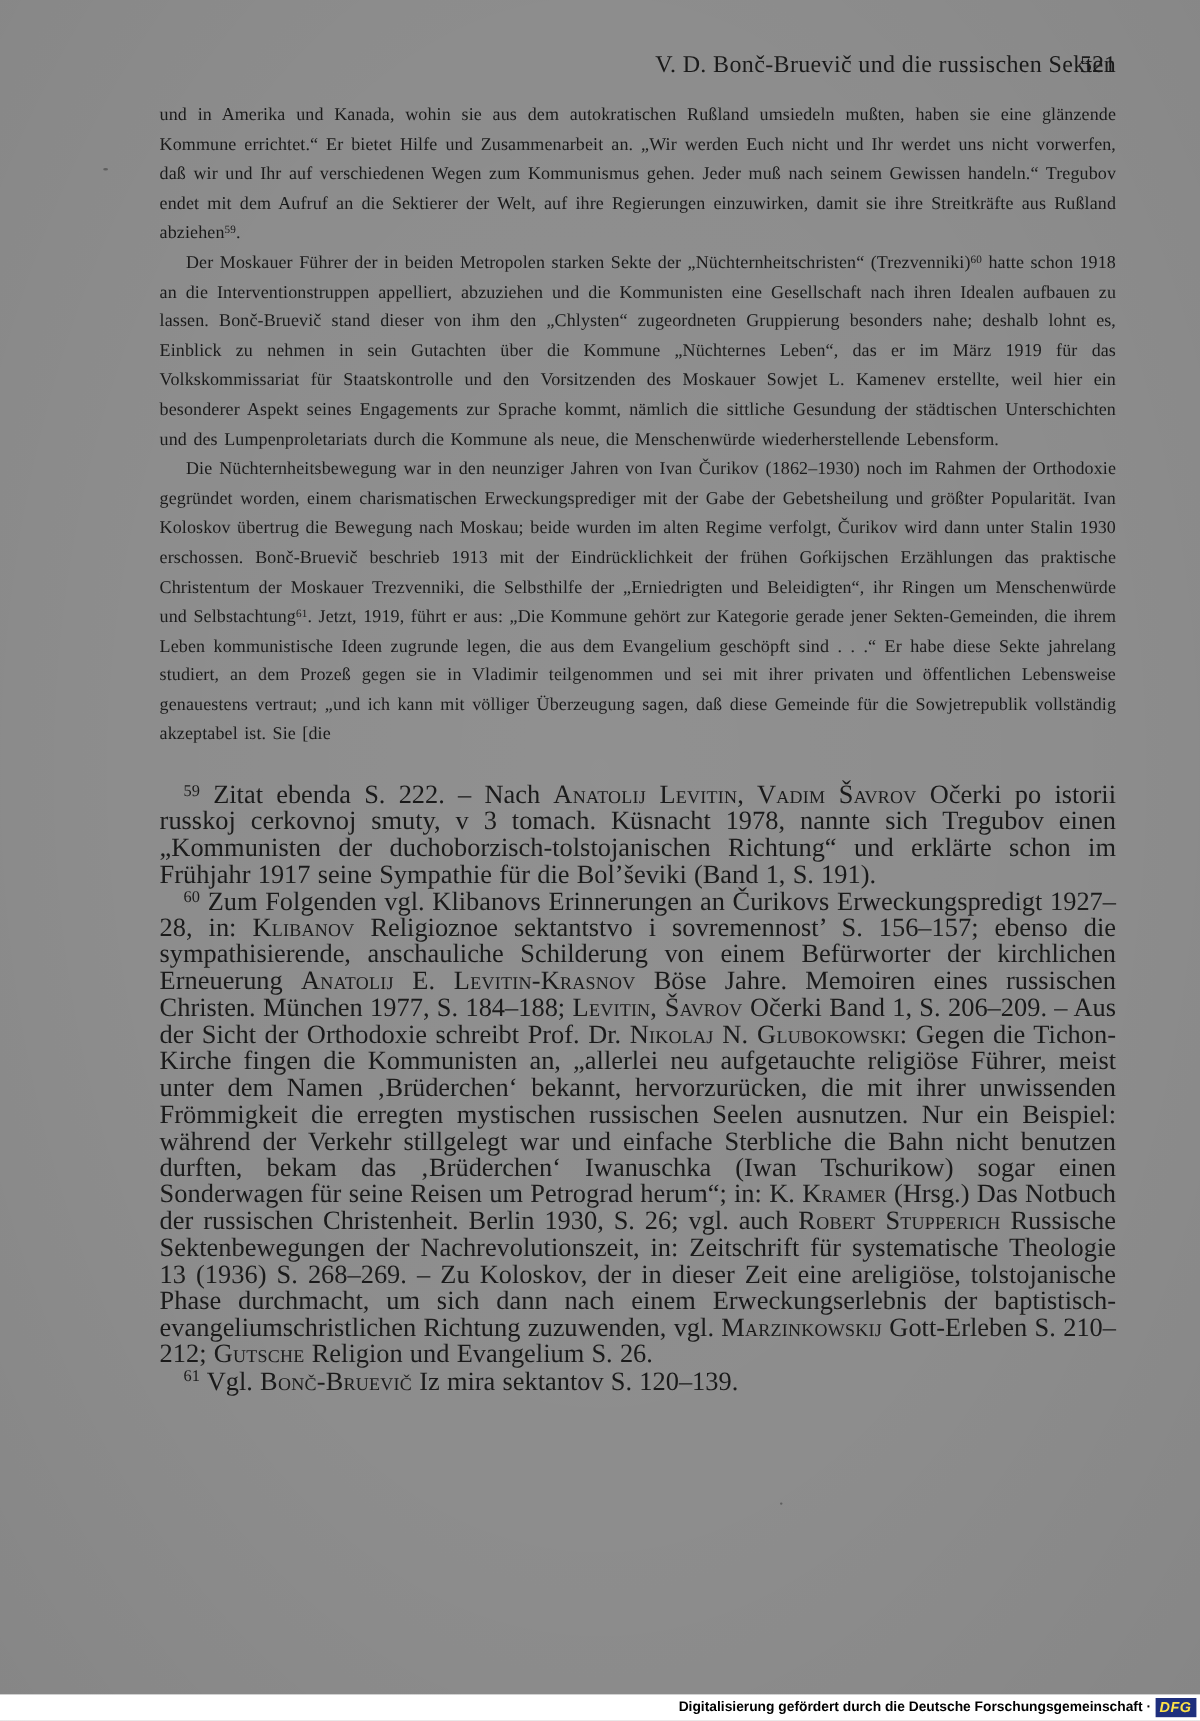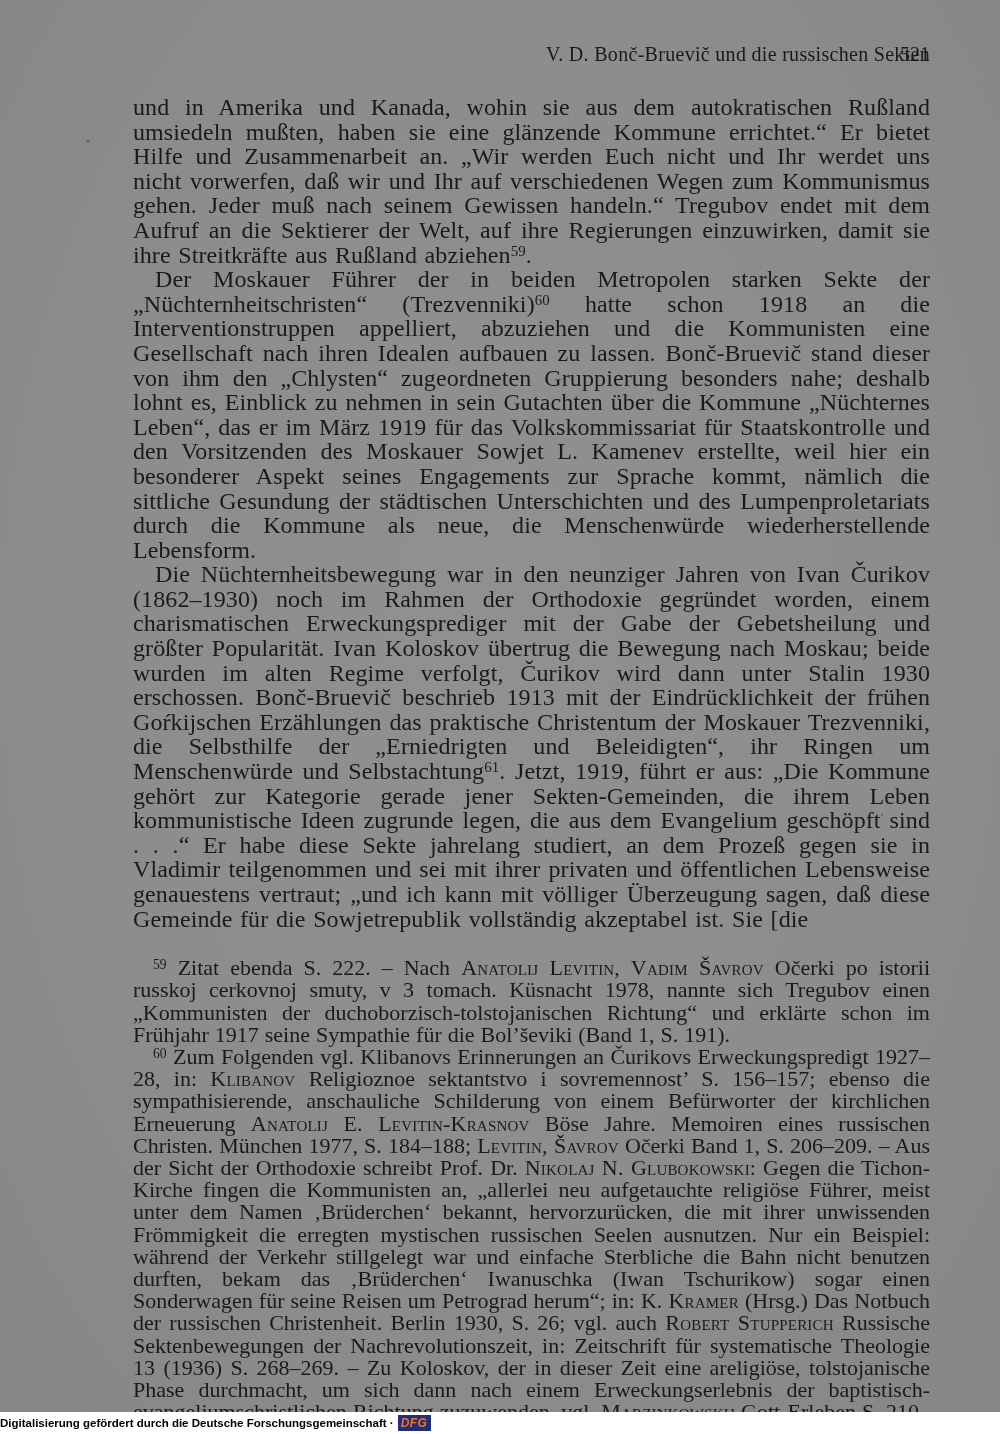--- a/index.html
+++ b/index.html
@@ -29,22 +29,22 @@
   .running-header .title {
     display: block;
     text-align: right;
     letter-spacing: 0.3px;
   }
   .running-header .pagenum {
     position: absolute;
     right: 0; top: 0;
   }
   .main-text {
-    margin-top: 29px;
-    font-size: 24px;
+    margin-top: 18px;
+    font-size: 15px;
     line-height: 24.6px;
     text-align: justify;
     letter-spacing: 0.1px;
     word-spacing: 1.5px;
   }
   .main-text p { margin: 0; }
   .main-text p.indent { text-indent: 22px; }
   .footnotes {
     margin-top: 26px;
     font-size: 22px;
@@ -62,32 +62,33 @@
     position: relative;
     top: -0.45em;
   }
   .footer-strip {
     position: absolute;
     left: 0; right: 0; bottom: 0;
     height: 22px;
     background: #ffffff;
     display: flex;
     align-items: center;
+    justify-content: flex-end;
     padding-right: 3px;
     box-sizing: border-box;
     font-family: "Liberation Sans", sans-serif;
     font-size: 11.5px;
     font-weight: bold;
     color: #000;
   }
   .dfg-logo {
     display: inline-block;
     margin-left: 4px;
     background: #1e2f7d;
-    color: #f97316;
+    color: #fde047;
     font-style: italic;
     font-weight: bold;
     font-size: 12px;
     line-height: 14px;
     padding: 1px 4px 1px 3px;
     letter-spacing: 0.5px;
   }
   .speck {
     position: absolute;
     background: #5f5f5f;
@@ -113,20 +114,21 @@
 
   <div class="main-text">
       <p><span>und in Amerika und Kanada, wohin sie aus dem autokratischen Rußland umsiedeln mußten, haben sie eine glänzende Kommune errichtet.“ Er bietet Hilfe und Zusammenarbeit an. „Wir werden Euch nicht und Ihr werdet uns nicht vorwerfen, daß wir und Ihr auf verschiedenen Wegen zum Kommunismus gehen. Jeder muß nach seinem Gewissen handeln.“ Tregubov endet mit dem Aufruf an die Sektierer der Welt, auf ihre Regierungen einzuwirken, damit sie ihre Streitkräfte aus Rußland abziehen</span><sup>59</sup><span>.</span></p>
       <p class="indent"><span>Der Moskauer Führer der in beiden Metropolen starken Sekte der „Nüchternheitschristen“ (</span><span class="it">Trezvenniki</span><span>)</span><sup>60</sup><span> hatte schon 1918 an die Interventionstruppen appelliert, abzuziehen und die Kommunisten eine Gesellschaft nach ihren Idealen aufbauen zu lassen. Bonč-Bruevič stand dieser von ihm den „Chlysten“ zugeordneten Gruppierung besonders nahe; deshalb lohnt es, Einblick zu nehmen in sein Gutachten über die Kommune „Nüchternes Leben“, das er im März 1919 für das Volkskommissariat für Staatskontrolle und den Vorsitzenden des Moskauer Sowjet L. Kamenev erstellte, weil hier ein besonderer Aspekt seines Engagements zur Sprache kommt, nämlich die sittliche Gesundung der städtischen Unterschichten und des Lumpenproletariats durch die Kommune als neue, die Menschenwürde wiederherstellende Lebensform.</span></p>
       <p class="indent"><span>Die Nüchternheitsbewegung war in den neunziger Jahren von Ivan Čurikov (1862–1930) noch im Rahmen der Orthodoxie gegründet worden, einem charismatischen Erweckungsprediger mit der Gabe der Gebetsheilung und größter Popularität. Ivan Koloskov übertrug die Bewegung nach Moskau; beide wurden im alten Regime verfolgt, Čurikov wird dann unter Stalin 1930 erschossen. Bonč-Bruevič beschrieb 1913 mit der Eindrücklichkeit der frühen Goŕkijschen Erzählungen das praktische Christentum der Moskauer Trezvenniki, die Selbsthilfe der „Erniedrigten und Beleidigten“, ihr Ringen um Menschenwürde und Selbstachtung</span><sup>61</sup><span>. Jetzt, 1919, führt er aus: „Die Kommune gehört zur Kategorie gerade jener Sekten-Gemeinden, die ihrem Leben kommunistische Ideen zugrunde legen, die aus dem Evangelium geschöpft sind . . .“ Er habe diese Sekte jahrelang studiert, an dem Prozeß gegen sie in Vladimir teilgenommen und sei mit ihrer privaten und öffentlichen Lebensweise genauestens vertraut; „und ich kann mit völliger Überzeugung sagen, daß diese Gemeinde für die Sowjetrepublik vollständig akzeptabel ist. Sie [die</span></p>
     </div>
 
   <div class="footnotes">
       <p><sup>59</sup><span> Zitat ebenda S. 222. – Nach </span><span class="sc">Anatolij Levitin, Vadim Šavrov</span><span> Očerki po istorii russkoj cerkovnoj smuty, v 3 tomach. Küsnacht 1978, nannte sich Tregubov einen „Kommunisten der duchoborzisch-tolstojanischen Richtung“ und erklärte schon im Frühjahr 1917 seine Sympathie für die Bol’ševiki (Band 1, S. 191).</span></p>
       <p><sup>60</sup><span> Zum Folgenden vgl. Klibanovs Erinnerungen an Čurikovs Erweckungspredigt 1927–28, in: </span><span class="sc">Klibanov</span><span> Religioznoe sektantstvo i sovremennost’ S. 156–157; ebenso die sympathisierende, anschauliche Schilderung von einem Befürworter der kirchlichen Erneuerung </span><span class="sc">Anatolij E. Levitin-Krasnov</span><span> Böse Jahre. Memoiren eines russischen Christen. München 1977, S. 184–188; </span><span class="sc">Levitin, Šavrov</span><span> Očerki Band 1, S. 206–209. – Aus der Sicht der Orthodoxie schreibt Prof. Dr. </span><span class="sc">Nikolaj N. Glubokowski</span><span>: Gegen die Tichon-Kirche fingen die Kommunisten an, „allerlei neu aufgetauchte religiöse Führer, meist unter dem Namen ‚Brüderchen‘ bekannt, hervorzurücken, die mit ihrer unwissenden Frömmigkeit die erregten mystischen russischen Seelen ausnutzen. Nur ein Beispiel: während der Verkehr stillgelegt war und einfache Sterbliche die Bahn nicht benutzen durften, bekam das ‚Brüderchen‘ Iwanuschka (Iwan Tschurikow) sogar einen Sonderwagen für seine Reisen um Petrograd herum“; in: K. </span><span class="sc">Kramer</span><span> (Hrsg.) Das Notbuch der russischen Christenheit. Berlin 1930, S. 26; vgl. auch </span><span class="sc">Robert Stupperich</span><span> Russische Sektenbewegungen der Nachrevolutionszeit, in: Zeitschrift für systematische Theologie 13 (1936) S. 268–269. – Zu Koloskov, der in dieser Zeit eine areligiöse, tolstojanische Phase durchmacht, um sich dann nach einem Erweckungserlebnis der baptistisch-evangeliumschristlichen Richtung zuzuwenden, vgl. </span><span class="sc">Marzinkowskij</span><span> Gott-Erleben S. 210–212; </span><span class="sc">Gutsche</span><span> Religion und Evangelium S. 26.</span></p>
+      <p><sup>61</sup><span> Vgl. </span><span class="sc">Bonč-Bruevič</span><span> Iz mira sektantov S. 120–139.</span></p>
     </div>
 
 </div>
 
 <div class="footer-strip">
   <span>Digitalisierung gefördert durch die Deutsche Forschungsgemeinschaft ·</span>
   <span class="dfg-logo" style="background: rgb(30, 47, 125);">DFG</span>
 </div>
 
 </body></html>

